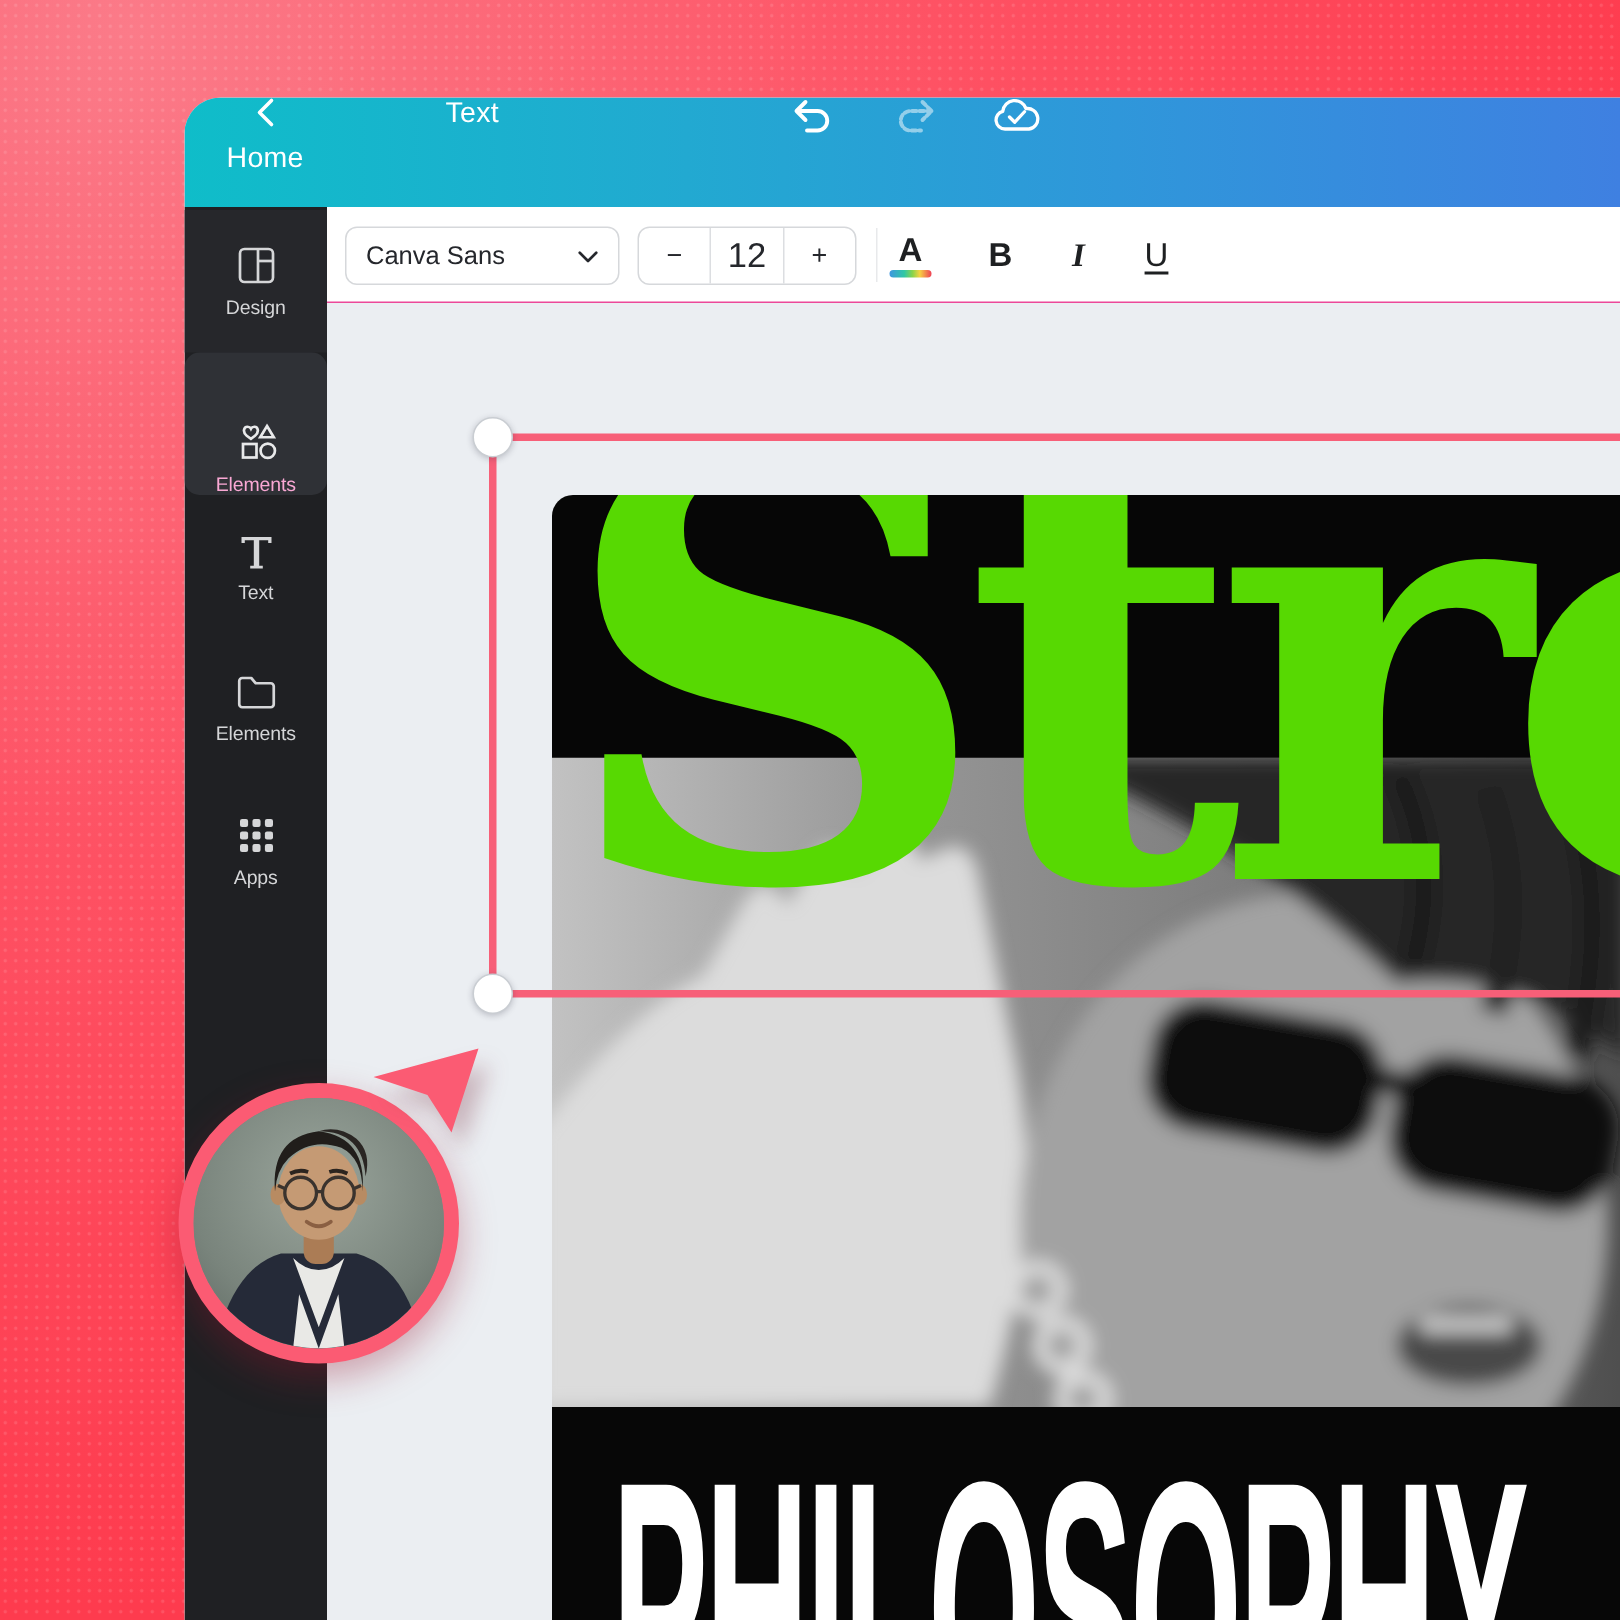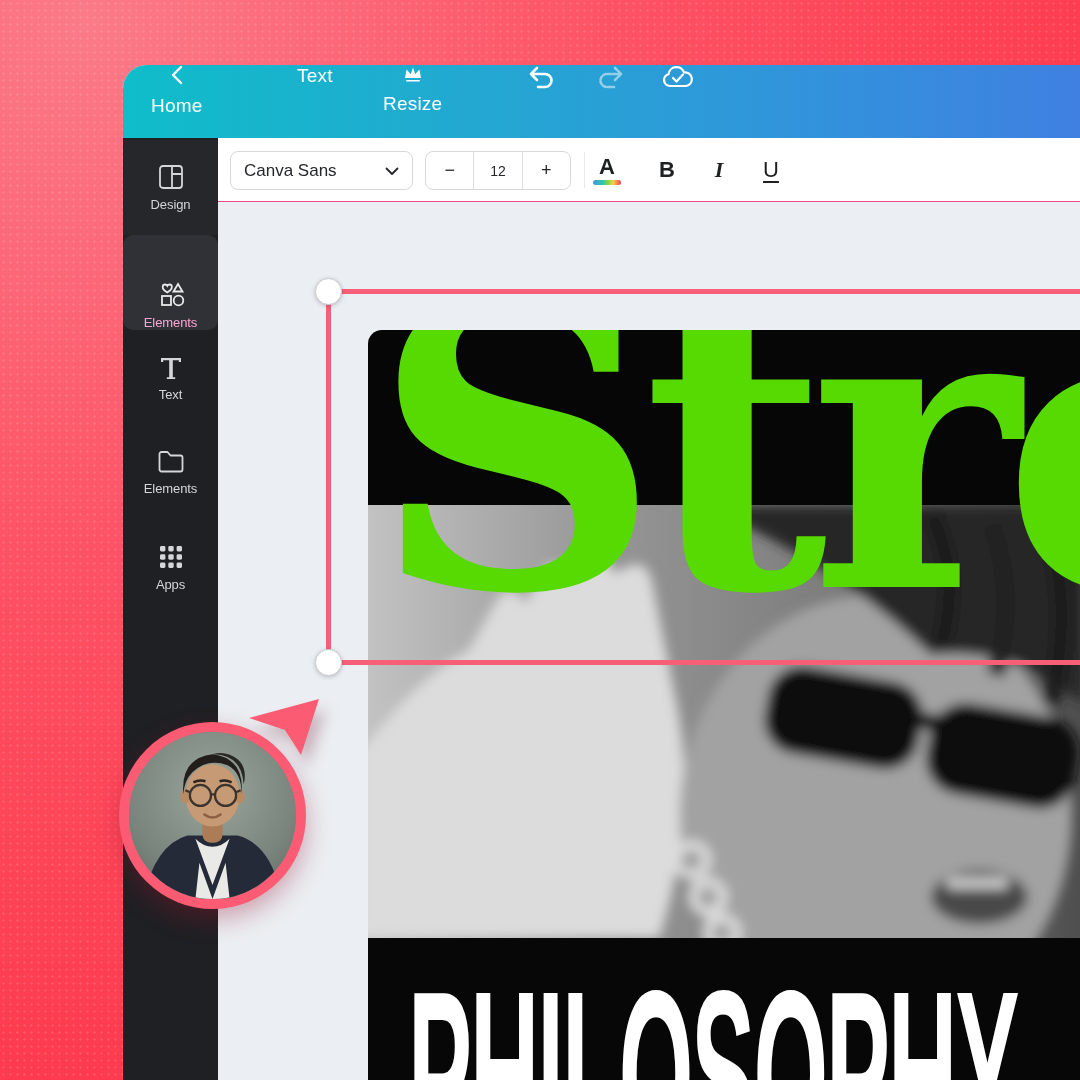--- a/index.html
+++ b/index.html
@@ -54,21 +54,21 @@
     border:1px solid #d6d8db; border-radius:8px; background:#fff;
     display:flex; align-items:center; justify-content:space-between; padding:0 13px;
     font-size:17px; color:#25272c; font-weight:500;
   }
   .stepper {
     position:absolute; left:207px; top:13px; width:146px; height:39px;
     border:1px solid #d6d8db; border-radius:8px; background:#fff;
     display:flex; align-items:stretch; font-size:18px; color:#25272c;
   }
   .stepper > div { flex:1; display:flex; align-items:center; justify-content:center; }
-  .stepper .cell-mid { border-left:1px solid #dcdee1; border-right:1px solid #dcdee1; font-size:14px; }
+  .stepper .cell-mid { border-left:1px solid #dcdee1; border-right:1px solid #dcdee1; font-size:23px; }
   .vdivider { position:absolute; left:366px; top:14px; width:1px; height:36px; background:#e8e9eb; }
   .fmt { position:absolute; top:0; height:64px; width:42px; display:flex; align-items:center; justify-content:center;
     font-size:22px; color:#1e2022; }
   .fmt-a { left:368px; flex-direction:column; gap:2px; font-weight:600; }
   .fmt-a .rainbow { width:28px; height:5px; border-radius:2.5px;
     background:linear-gradient(90deg,#3e97e0 0%,#2fc7a5 35%,#8bd44a 55%,#f6d243 72%,#ef4056 100%); }
   .fmt-b { left:428px; font-weight:800; }
   .fmt-i { left:480px; font-family:"Liberation Serif", serif; font-style:italic; font-weight:600; }
   .fmt-u { left:532px; text-decoration:underline; text-underline-offset:4px; font-weight:500; }
 
@@ -128,28 +128,20 @@
     <div class="tb-item" style="left:28px;">
       <span class="tb-icon">
         <svg width="14" height="20" viewBox="0 0 14 20">
             <polyline points="11,2 3,10 11,18" fill="none" stroke="#fff" stroke-width="2.4" stroke-linecap="round" stroke-linejoin="round"></polyline>
           </svg>
       </span>
       <span>Home</span>
     </div>
     <div class="tb-item" style="left:174px;">
       <span>Text</span>
-    </div>
-    <div class="tb-item" style="left:260px;">
-      <span class="tb-icon">
-        <svg width="20" height="18" viewBox="0 0 20 18">
-            <path d="M2 13 L3.6 4.5 L7.8 9.2 L10 2.5 L12.2 9.2 L16.4 4.5 L18 13 Z M3.2 15 h13.6 v1.6 h-13.6 Z" fill="#fff"></path>
-          </svg>
-      </span>
-      <span>Resize</span>
     </div>
     <div class="tb-item" style="left:404px;">
       <span class="tb-icon">
         <svg width="30" height="26" viewBox="0 0 30 26">
             <path d="M10 3 L4 9 L10 15 M4 9 H18 a6.5 6.5 0 0 1 0 13 H11" fill="none" stroke="#fff" stroke-width="2.6" stroke-linecap="round" stroke-linejoin="round"></path>
           </svg>
       </span>
     </div>
     <div class="tb-item disabled" style="left:472px;">
       <span class="tb-icon">

